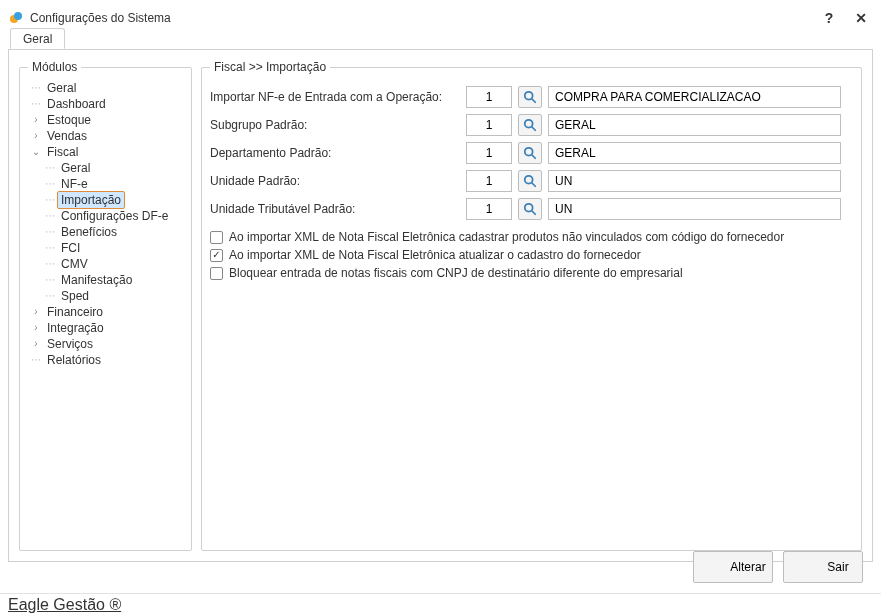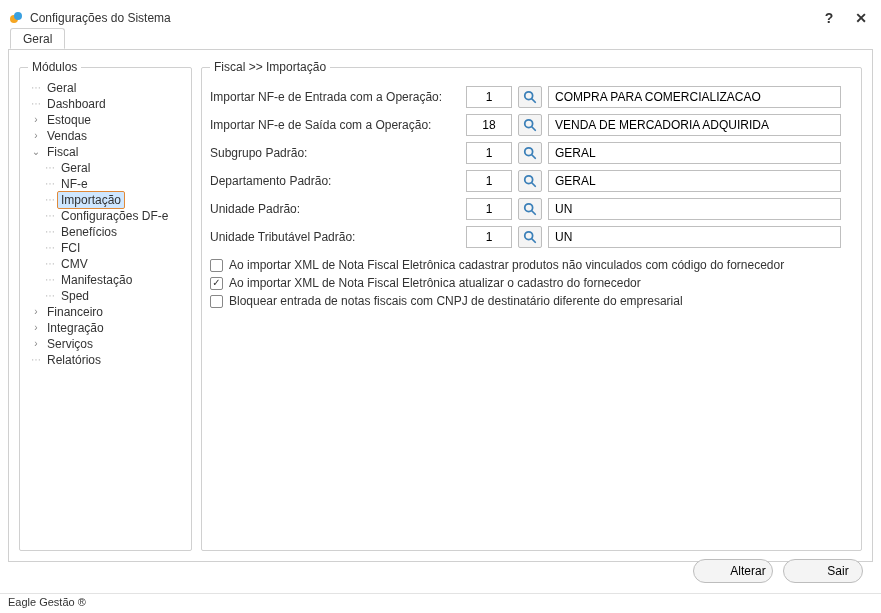--- a/index.html
+++ b/index.html
@@ -159,36 +159,37 @@
   .chk.checked::after { content:"✓"; }
 
   
   .footer {
     position:absolute;
     right: 18px;
     bottom: 30px;
     display:flex; gap:10px;
   }
   .btn {
-    width:80px; height:24px;
+    width:80px; height:32px;
     border:1px solid var(--btn-border);
     background: var(--btn-bg);
-    border-radius:12px;
+    border-radius:2px;
     font: inherit;
     cursor:pointer;
     display:flex; align-items:center; justify-content:center;padding-left:36px;
   }
 
   .statusbar {
     position:absolute; left:0; right:0; bottom:0;
     border-top:1px solid var(--border-light);
     height:20px;
     padding: 2px 8px 0 8px;
-    font-size:11px;
-    box-sizing:border-box;
+    font-size:16px;
+    box-sizing:border-box;
+    text-decoration:underline;
   }
 </style>
 </head>
 <body>
 
 <div class="titlebar">
   <div class="left">
     <span class="title-icon">
       <svg width="16" height="16" viewBox="0 0 16 16">
         <circle cx="6" cy="9" r="4" fill="#f5a623"></circle>
@@ -337,31 +338,20 @@
             <input class="code-input" value="1" style="">
             <div class="lookup-btn">
               <svg width="14" height="14" viewBox="0 0 16 16">
                 <circle cx="6.5" cy="6.5" r="4.5" fill="none" stroke="#3a7fb8" stroke-width="2"></circle>
                 <line x1="10" y1="10" x2="14" y2="14" stroke="#3a7fb8" stroke-width="2" stroke-linecap="round"></line>
               </svg>
             </div>
             <input class="desc-input" value="COMPRA PARA COMERCIALIZACAO" style="">
           </div>
           <div class="form-row">
-            <div class="lbl">Importar NF-e de Saída com a Operação:</div>
-            <input class="code-input" value="18" style="">
-            <div class="lookup-btn">
-              <svg width="14" height="14" viewBox="0 0 16 16">
-                <circle cx="6.5" cy="6.5" r="4.5" fill="none" stroke="#3a7fb8" stroke-width="2"></circle>
-                <line x1="10" y1="10" x2="14" y2="14" stroke="#3a7fb8" stroke-width="2" stroke-linecap="round"></line>
-              </svg>
-            </div>
-            <input class="desc-input" value="VENDA DE MERCADORIA ADQUIRIDA" style="">
-          </div>
-          <div class="form-row">
             <div class="lbl">Subgrupo Padrão:</div>
             <input class="code-input" value="1" style="">
             <div class="lookup-btn">
               <svg width="14" height="14" viewBox="0 0 16 16">
                 <circle cx="6.5" cy="6.5" r="4.5" fill="none" stroke="#3a7fb8" stroke-width="2"></circle>
                 <line x1="10" y1="10" x2="14" y2="14" stroke="#3a7fb8" stroke-width="2" stroke-linecap="round"></line>
               </svg>
             </div>
             <input class="desc-input" value="GERAL" style="">
           </div>

